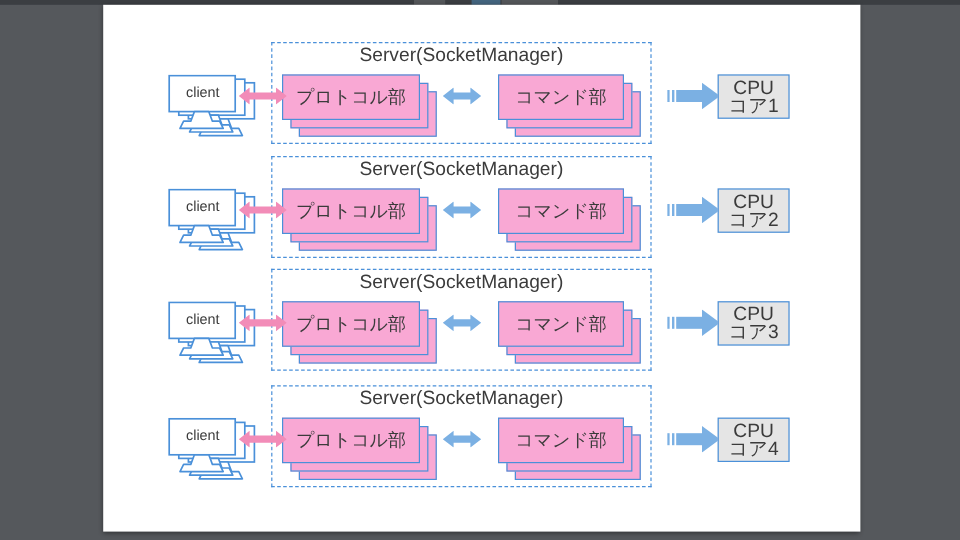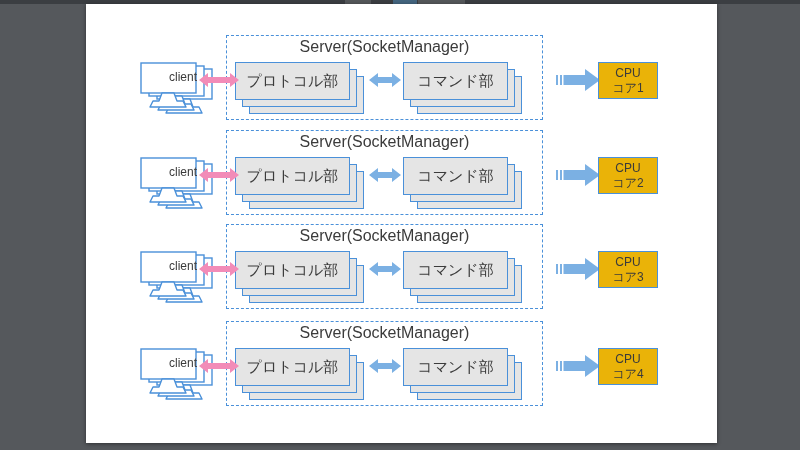--- a/index.html
+++ b/index.html
@@ -24,49 +24,49 @@
     position:absolute;left:226px;top:0;width:317px;height:85px;
     border:1.6px dashed #4a90d9;box-sizing:border-box;background:transparent;
   }
   .server-title{
     position:absolute;left:0;right:0;top:2px;text-align:center;
     font-size:16px;color:#3b3b3b;letter-spacing:0;
   }
   
   .stack{position:absolute;top:27px;}
   .stack-protocol{left:235px;width:129px;height:52px;}
-  .stack-command{left:403px;width:119px;height:40px;}
+  .stack-command{left:415px;width:119px;height:40px;}
   .card{
     position:absolute;box-sizing:border-box;height:38px;
-    background:#e5e5e5;border:1.6px solid #4a90d9;
+    background:#f9a8d4;border:1.6px solid #4a90d9;
   }
   .stack-protocol .card{width:115px;}
   .stack-command .card{width:105px;}
   .card.s2{left:14px;top:14px;}
   .card.s1{left:7px;top:7px;}
   .card.front{
     left:0;top:0;display:flex;align-items:center;justify-content:center;
     font-size:15px;color:#3b3b3b;
   }
   
   .client-icon{position:absolute;left:140px;top:27px;}
   .client-label{
-    position:absolute;left:141px;top:35px;width:56px;text-align:right;
+    position:absolute;left:141px;top:35px;width:56px;text-align:center;
     font-size:12px;color:#3b3b3b;
   }
   
   .pink-arrow{position:absolute;left:199px;top:38px;z-index:3;}
   .blue-arrow{position:absolute;left:369px;top:38px;}
   .striped-arrow{position:absolute;left:556px;top:34px;}
   
   .cpu-box{
     position:absolute;left:598px;top:27px;width:60px;height:37px;
-    box-sizing:border-box;background:#eab308;border:1.6px solid #4a90d9;
+    box-sizing:border-box;background:#e5e5e5;border:1.6px solid #4a90d9;
     display:flex;flex-direction:column;align-items:center;justify-content:center;
-    font-size:12px;line-height:15px;color:#3b3b3b;
+    font-size:16px;line-height:15px;color:#3b3b3b;
   }
 </style>
 </head>
 <body>
 
 <svg width="0" height="0" style="position:absolute" aria-hidden="true">
   <defs>
     <g id="monitor">
       <rect x="0" y="0" width="55" height="30" fill="#ffffff" stroke="#4a90d9" stroke-width="1.4"></rect>
       <path d="M21,30 L33,30 L36,38 L42,38 L45,44 L9,44 L12,38 L18,38 Z" fill="#ffffff" stroke="#4a90d9" stroke-width="1.4" stroke-linejoin="round"></path>

